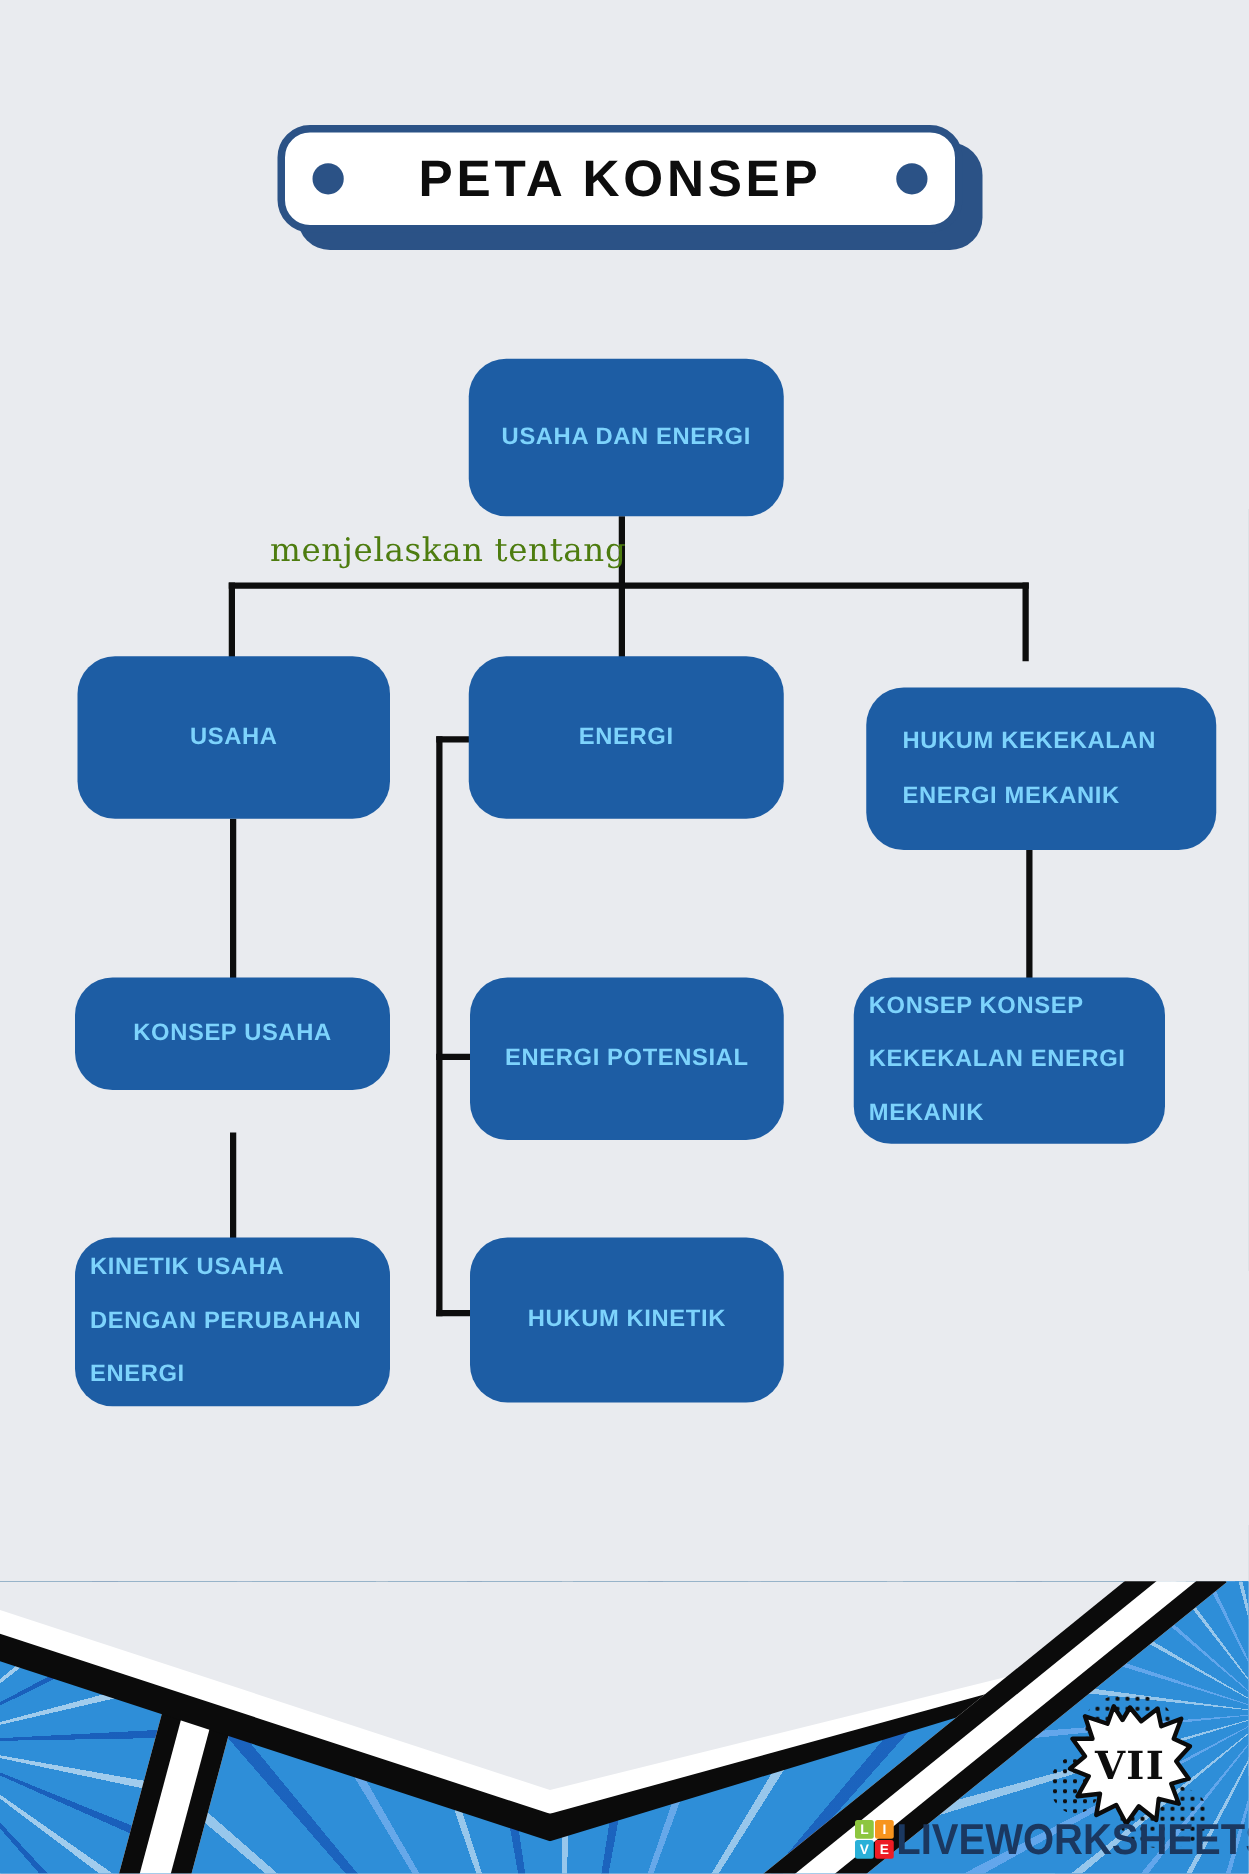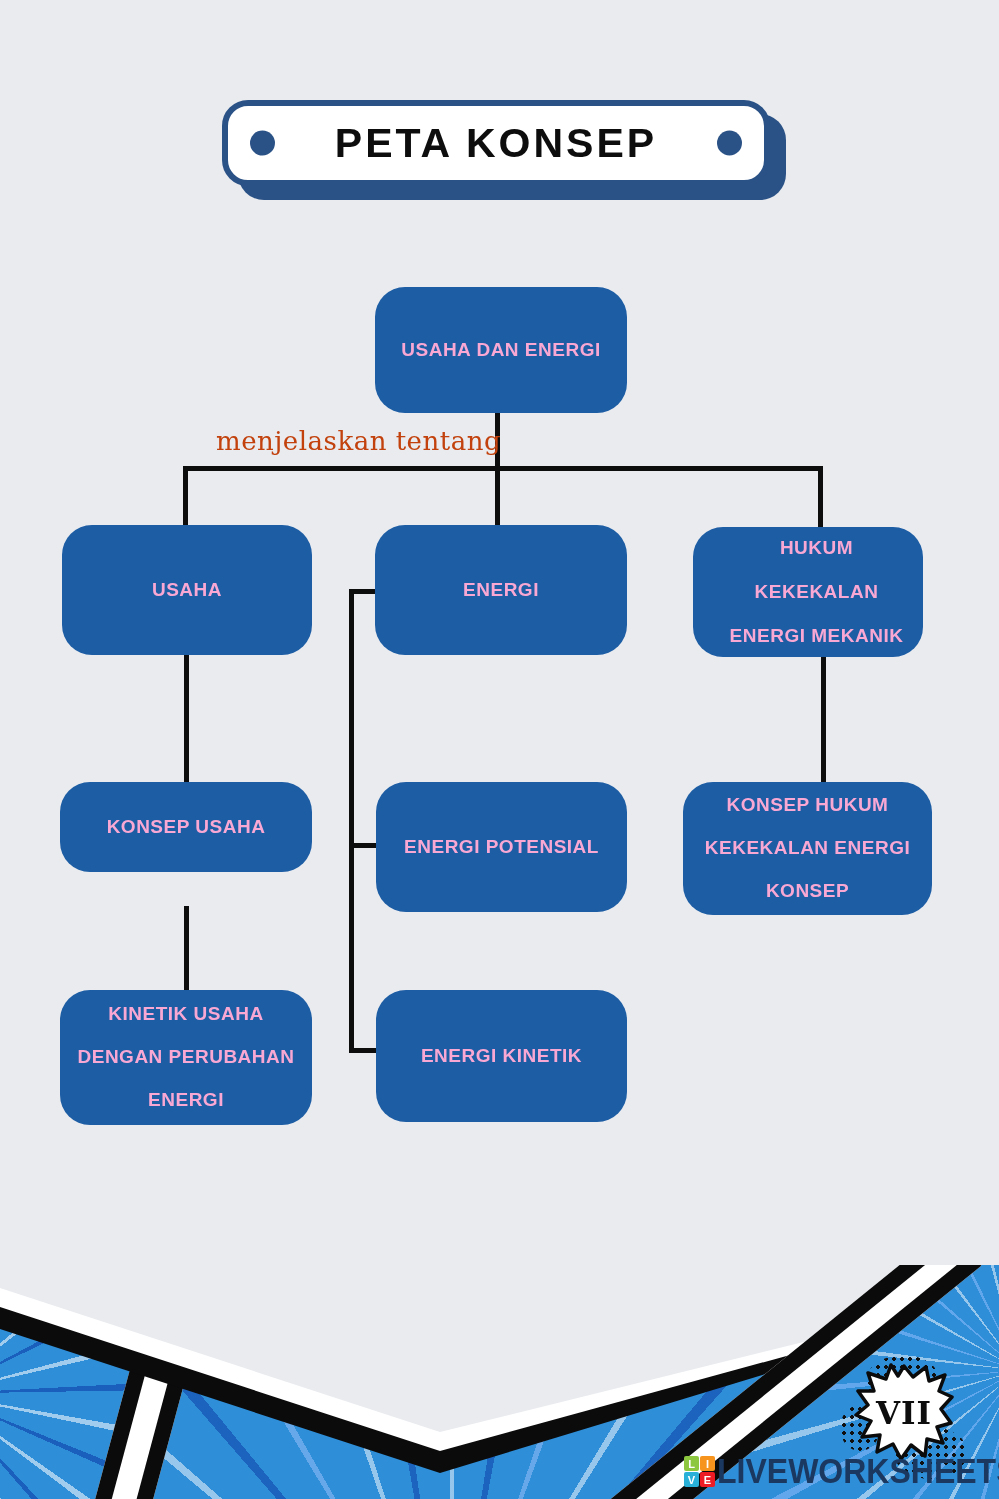--- a/index.html
+++ b/index.html
@@ -20,39 +20,39 @@
     background:#2b5286;transform:translateY(-50%);
   }
   .banner .dot.left{left:22px;}
   .banner .dot.right{right:22px;}
   .banner h1{
     margin:0;font-size:41px;font-weight:bold;letter-spacing:3px;color:#0d0d0d;
     font-family:"Liberation Sans",sans-serif;
   }
   
   .node{
-    position:absolute;background:#1d5da4;border-radius:30px;color:#f9a8d4;
-    display:flex;align-items:center;justify-content:center;text-align:center;
+    position:absolute;background:#1d5da4;border-radius:30px;color:#7dd3fc;
+    display:flex;align-items:center;justify-content:center;text-align:left;
     font-weight:bold;font-size:19px;letter-spacing:.5px;line-height:2.3em;
     padding:0 12px;
   }
   #node-root{left:375px;top:287px;width:252px;height:126px;}
   #node-usaha{left:62px;top:525px;width:250px;height:130px;}
   #node-energi{left:375px;top:525px;width:252px;height:130px;}
-  #node-hukum{left:693px;top:527px;width:230px;height:130px;padding-left:29px;}
+  #node-hukum{left:693px;top:550px;width:280px;height:130px;padding-left:29px;}
   #node-konsep-usaha{left:60px;top:782px;width:252px;height:90px;}
   #node-energi-potensial{left:376px;top:782px;width:251px;height:130px;}
   #node-konsep-hukum{left:683px;top:782px;width:249px;height:133px;line-height:2.25em;}
   #node-hubungan{left:60px;top:990px;width:252px;height:135px;line-height:2.25em;}
   #node-energi-kinetik{left:376px;top:990px;width:251px;height:132px;}
   
   .conn{position:absolute;background:#0d0d0d;}
   .edge-label{
     position:absolute;left:216px;top:426px;font-family:"DejaVu Serif","Liberation Serif",serif;
-    font-size:26px;color:#c2410c;letter-spacing:.5px;
+    font-size:26px;color:#4d7c0f;letter-spacing:.5px;
   }
   
   #comic{position:absolute;left:0;top:1265px;width:999px;height:234px;overflow:hidden;background:#2e8ed8;text-align:center;}
   .rays{
     position:absolute;inset:0;background-color:#2e8ed8;
   }
   .rays.mid{
     background-image:
       repeating-conic-gradient(from 0deg at 45% 185%,
         rgba(255,255,255,.50) 0deg 1.2deg, rgba(255,255,255,0) 1.2deg 9deg,
@@ -136,23 +136,23 @@
   <div class="conn" style="left:349px;top:1048px;width:28px;height:5px;"></div>
 
   <div class="edge-label">menjelaskan tentang</div>
 
   <div class="node" id="node-root">USAHA DAN ENERGI</div>
   <div class="node" id="node-usaha">USAHA</div>
   <div class="node" id="node-energi">ENERGI</div>
   <div class="node" id="node-hukum">HUKUM KEKEKALAN ENERGI MEKANIK</div>
   <div class="node" id="node-konsep-usaha">KONSEP USAHA</div>
   <div class="node" id="node-energi-potensial">ENERGI POTENSIAL</div>
-  <div class="node" id="node-konsep-hukum">KONSEP HUKUM KEKEKALAN ENERGI KONSEP</div>
+  <div class="node" id="node-konsep-hukum">KONSEP KONSEP KEKEKALAN ENERGI MEKANIK</div>
   <div class="node" id="node-hubungan">KINETIK USAHA DENGAN PERUBAHAN ENERGI</div>
-  <div class="node" id="node-energi-kinetik">ENERGI KINETIK</div>
+  <div class="node" id="node-energi-kinetik">HUKUM KINETIK</div>
 
   <div id="comic">
     <div class="rays mid"></div>
     <div class="rays left"></div>
     <div class="rays right"></div>
     <div class="vband sep-left"></div>
     <div class="poly black"></div>
     <div class="poly white"></div>
     <div class="poly gray"></div>
     <div class="vband sep-right"></div>

